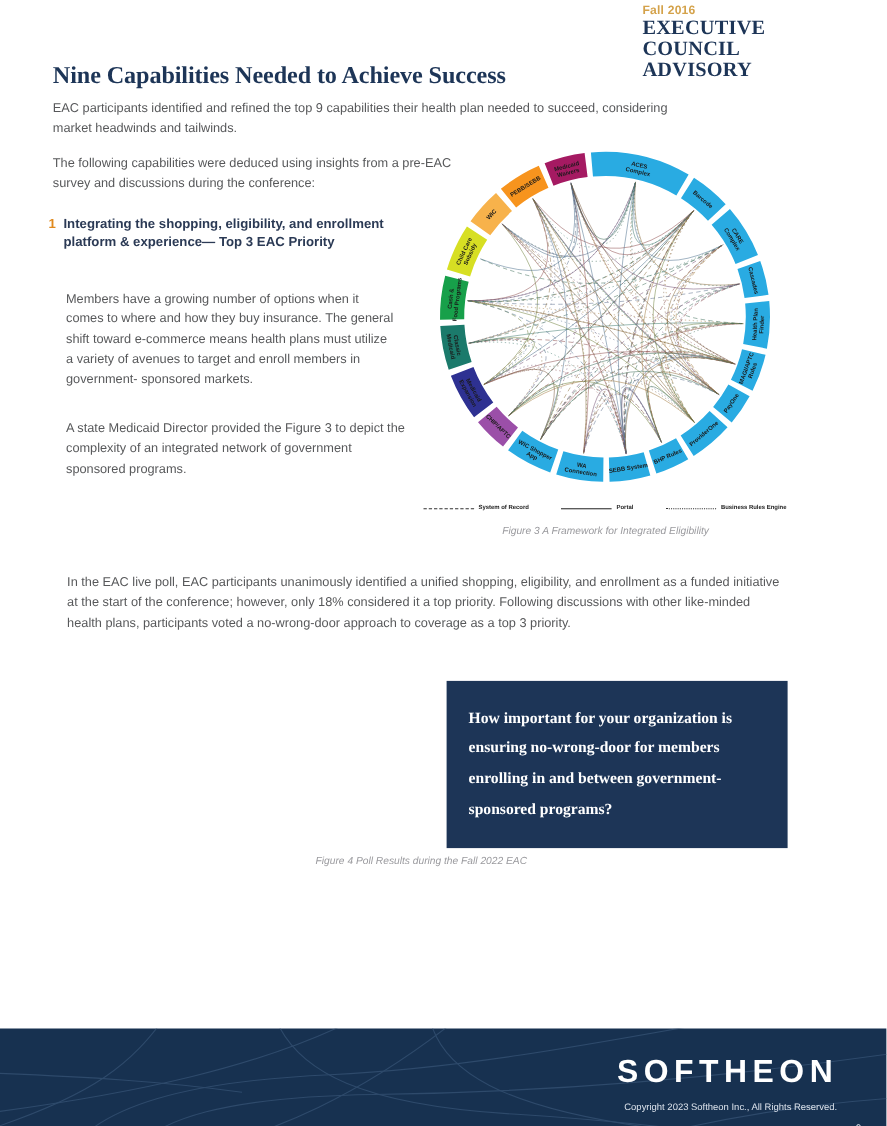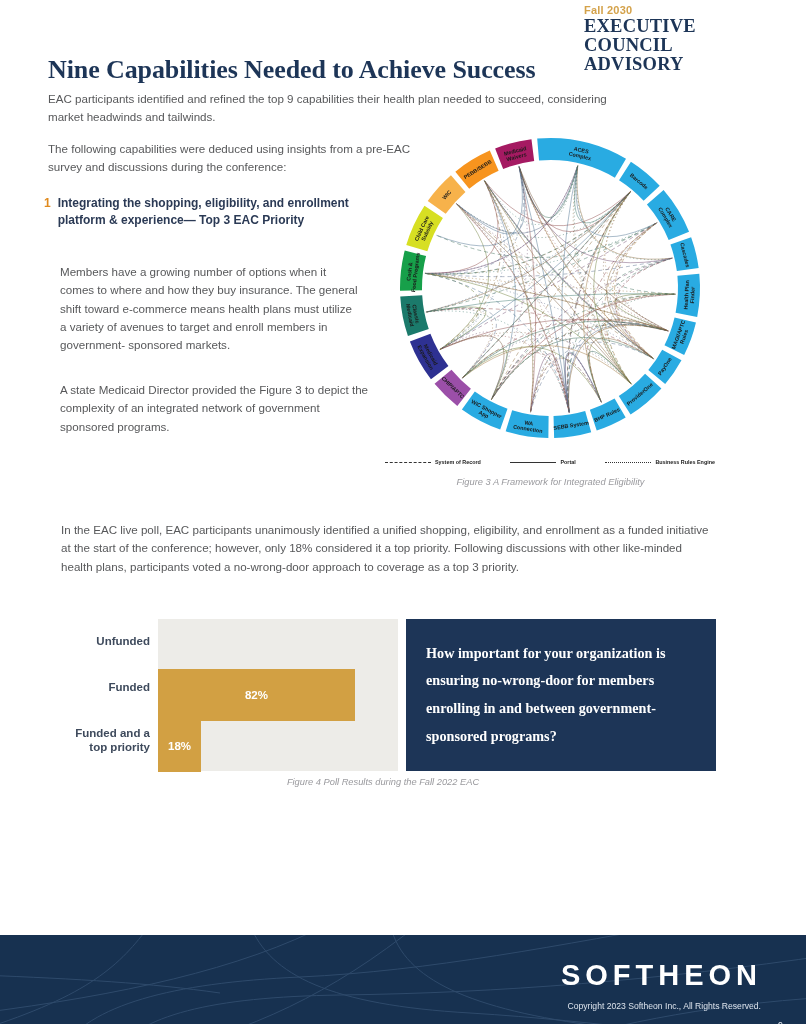--- a/index.html
+++ b/index.html
@@ -20,21 +20,21 @@
     font-family:"Liberation Sans", sans-serif; margin-bottom:1px;
   }
   .eac-title {
     font-family:"Liberation Serif", serif; font-weight:700;
     font-size:18.5px; line-height:1.04; color:#1D3557; letter-spacing:.2px;
   }
 
   h1.doc-title {
     position:absolute; left:48px; top:55px;
     font-family:"Liberation Serif", serif;
-    font-size:26px; font-weight:700; color:#1D3557; letter-spacing:-.1px;
+    font-size:22px; font-weight:700; color:#1D3557; letter-spacing:-.1px;
   }
 
   .para {
     color:#57585A; font-size:11.6px; line-height:1.58;
     font-family:"Liberation Sans", sans-serif;
   }
 
   .intro { position:absolute; left:48px; top:90px; width:590px; }
   .lead  { position:absolute; left:48px; top:140px; width:370px; }
 
@@ -127,21 +127,21 @@
     position:absolute; right:23px; top:86px;
     font-size:10px; color:#E6EBF2; font-family:"Liberation Sans", sans-serif;
   }
 </style>
 </head>
 <body>
 
 <div class="page">
 
   <div class="eac-header">
-    <div class="eac-season">Fall 2030</div>
+    <div class="eac-season">Fall 2016</div>
     <div class="eac-title">
       <div>EXECUTIVE</div>
       <div>COUNCIL</div>
       <div>ADVISORY</div>
     </div>
   </div>
 
   <h1 class="doc-title">Nine Capabilities Needed to Achieve Success</h1>
 
   <div class="para intro">EAC participants identified and refined the top 9 capabilities their health plan needed to succeed, considering market headwinds and tailwinds.</div>
@@ -352,42 +352,20 @@
       <span class="lg-line dotted"></span>
       <span class="lg-text">Business Rules Engine</span>
     </div>
   </div>
 
   <div class="fig-cap cap3">Figure 3 A Framework for Integrated Eligibility</div>
 
   <div class="para mid-para">In the EAC live poll, EAC participants unanimously identified a unified shopping, eligibility, and enrollment as a funded initiative at the start of the conference; however, only 18% considered it a top priority. Following discussions with other like-minded health plans, participants voted a no-wrong-door approach to coverage as a top 3 priority.</div>
 
   <div class="poll">
-    <div class="poll-chart">
-      <div class="poll-labels">
-        <div class="poll-label">Unfunded</div>
-        <div class="poll-label">Funded</div>
-        <div class="poll-label">Funded and a top priority</div>
-      </div>
-      <div class="poll-plot" id="pollplot">
-          <div class="poll-rowwrap">
-            <div class="bar zero" style="width: 0%; background: transparent;"></div>
-          </div>
-          <div class="poll-rowwrap">
-            <div class="bar" style="width: 82%; background: rgb(210, 160, 67);">
-              <span class="bar-val">82%</span>
-            </div>
-          </div>
-          <div class="poll-rowwrap">
-            <div class="bar" style="width: 18%; background: rgb(210, 160, 67);">
-              <span class="bar-val">18%</span>
-            </div>
-          </div>
-        </div>
-    </div>
     <div class="poll-question">
       <p>How important for your organization is ensuring no-wrong-door for members enrolling in and between government-sponsored programs?</p>
     </div>
   </div>
 
   <div class="fig-cap cap4">Figure 4 Poll Results during the Fall 2022 EAC</div>
 
   <div class="footer">
     <svg width="806" height="108" viewBox="0 0 806 108">
       <g fill="none" stroke="#2E4A6B" stroke-width="1">

